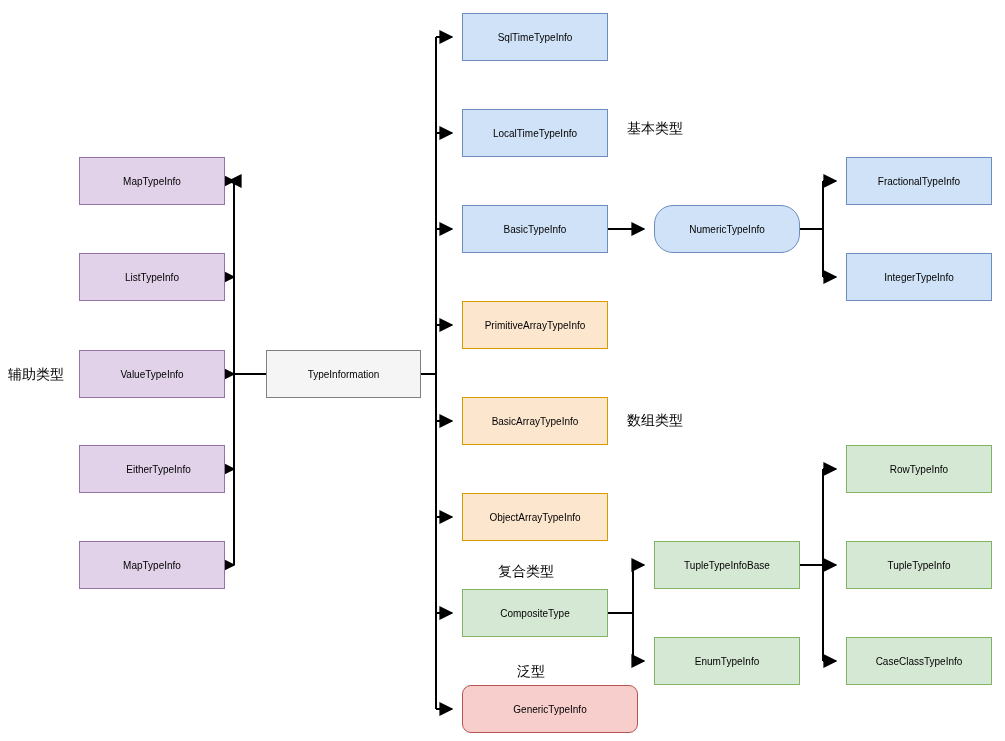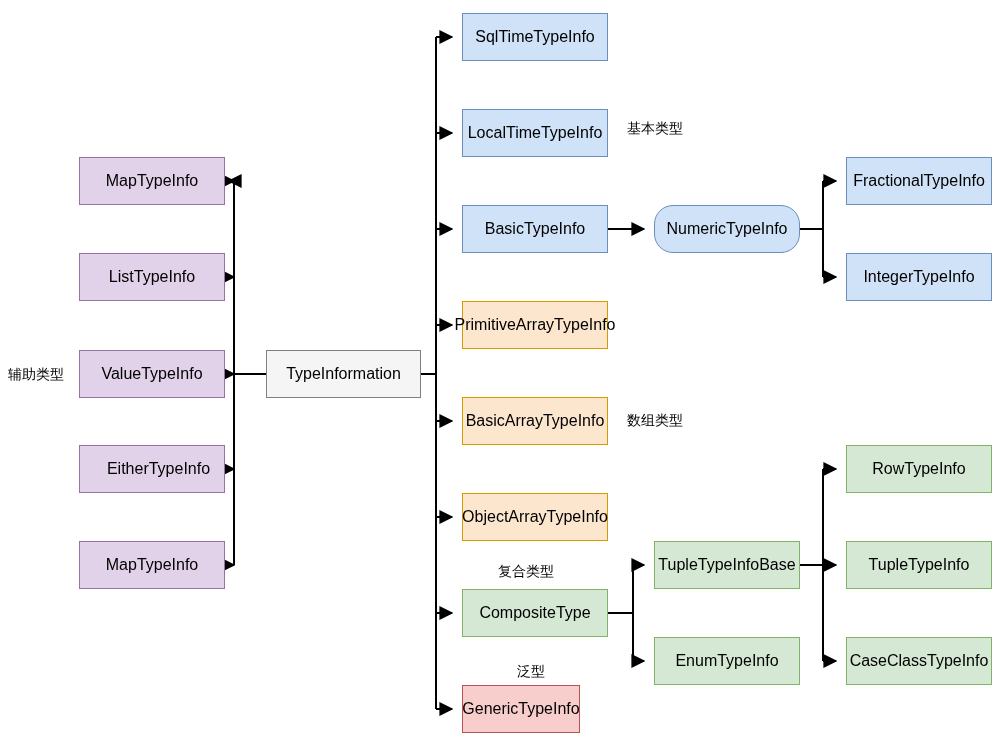--- a/index.html
+++ b/index.html
@@ -25,21 +25,21 @@
     width: 1005px;
     height: 741px;
     pointer-events: none;
   }
   .node {
     position: absolute;
     box-sizing: border-box;
     display: flex;
     align-items: center;
     justify-content: center;
-    font-size: 16px;
+    font-size: 10px;
     line-height: 1.1;
     color: #000000;
     text-align: center;
     border-style: solid;
     border-width: 1.5px;
     white-space: nowrap;
     z-index: 2;
   }
   .node-root {
     background: #f5f5f5;
@@ -151,20 +151,20 @@
   <div class="node node-basic" style="left: 846px; top: 253px; width: 146px; height: 48px;">IntegerTypeInfo</div>
   <div class="node node-array" style="left: 462px; top: 301px; width: 146px; height: 48px;">PrimitiveArrayTypeInfo</div>
   <div class="node node-array" style="left: 462px; top: 397px; width: 146px; height: 48px;">BasicArrayTypeInfo</div>
   <div class="node node-array" style="left: 462px; top: 493px; width: 146px; height: 48px;">ObjectArrayTypeInfo</div>
   <div class="node node-composite" style="left: 462px; top: 589px; width: 146px; height: 48px; text-align: center;">CompositeType</div>
   <div class="node node-composite" style="left: 654px; top: 541px; width: 146px; height: 48px;">TupleTypeInfoBase</div>
   <div class="node node-composite" style="left: 654px; top: 637px; width: 146px; height: 48px;">EnumTypeInfo</div>
   <div class="node node-composite" style="left: 846px; top: 445px; width: 146px; height: 48px;">RowTypeInfo</div>
   <div class="node node-composite" style="left: 846px; top: 541px; width: 146px; height: 48px;">TupleTypeInfo</div>
   <div class="node node-composite" style="left: 846px; top: 637px; width: 146px; height: 48px;">CaseClassTypeInfo</div>
-  <div class="node node-generic" style="left: 462px; top: 685px; width: 118px; height: 48px;">GenericTypeInfo</div>
+  <div class="node node-generic" style="left: 462px; top: 685px; width: 176px; height: 48px; border-radius: 9px;">GenericTypeInfo</div>
   <div class="node node-aux" style="left: 79px; top: 157px; width: 146px; height: 48px;">MapTypeInfo</div>
   <div class="node node-aux" style="left: 79px; top: 253px; width: 146px; height: 48px;">ListTypeInfo</div>
   <div class="node node-aux" style="left: 79px; top: 350px; width: 146px; height: 48px;">ValueTypeInfo</div>
   <div class="node node-aux" style="left: 79px; top: 445px; width: 146px; height: 48px; padding-left: 13px;">EitherTypeInfo</div>
   <div class="node node-aux" style="left: 79px; top: 541px; width: 146px; height: 48px;">MapTypeInfo</div>
 
 </div>
 
 </body></html>

